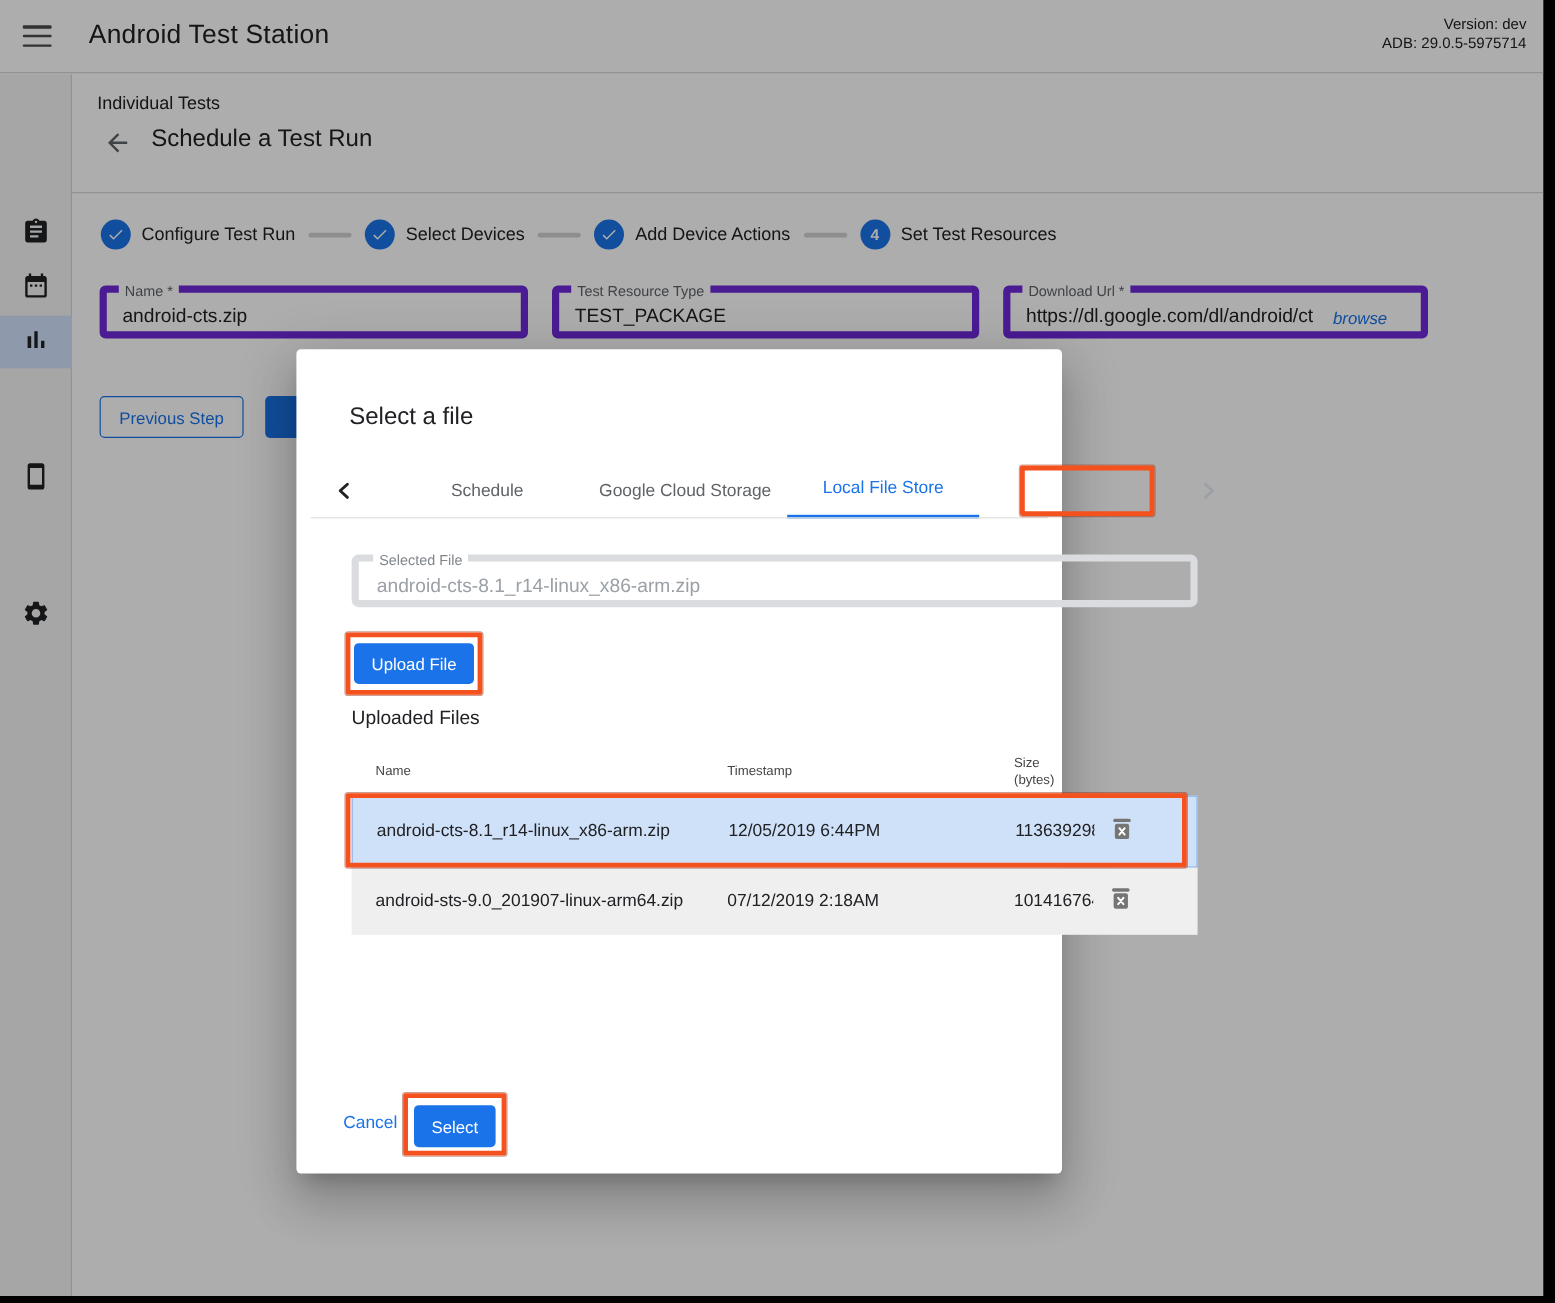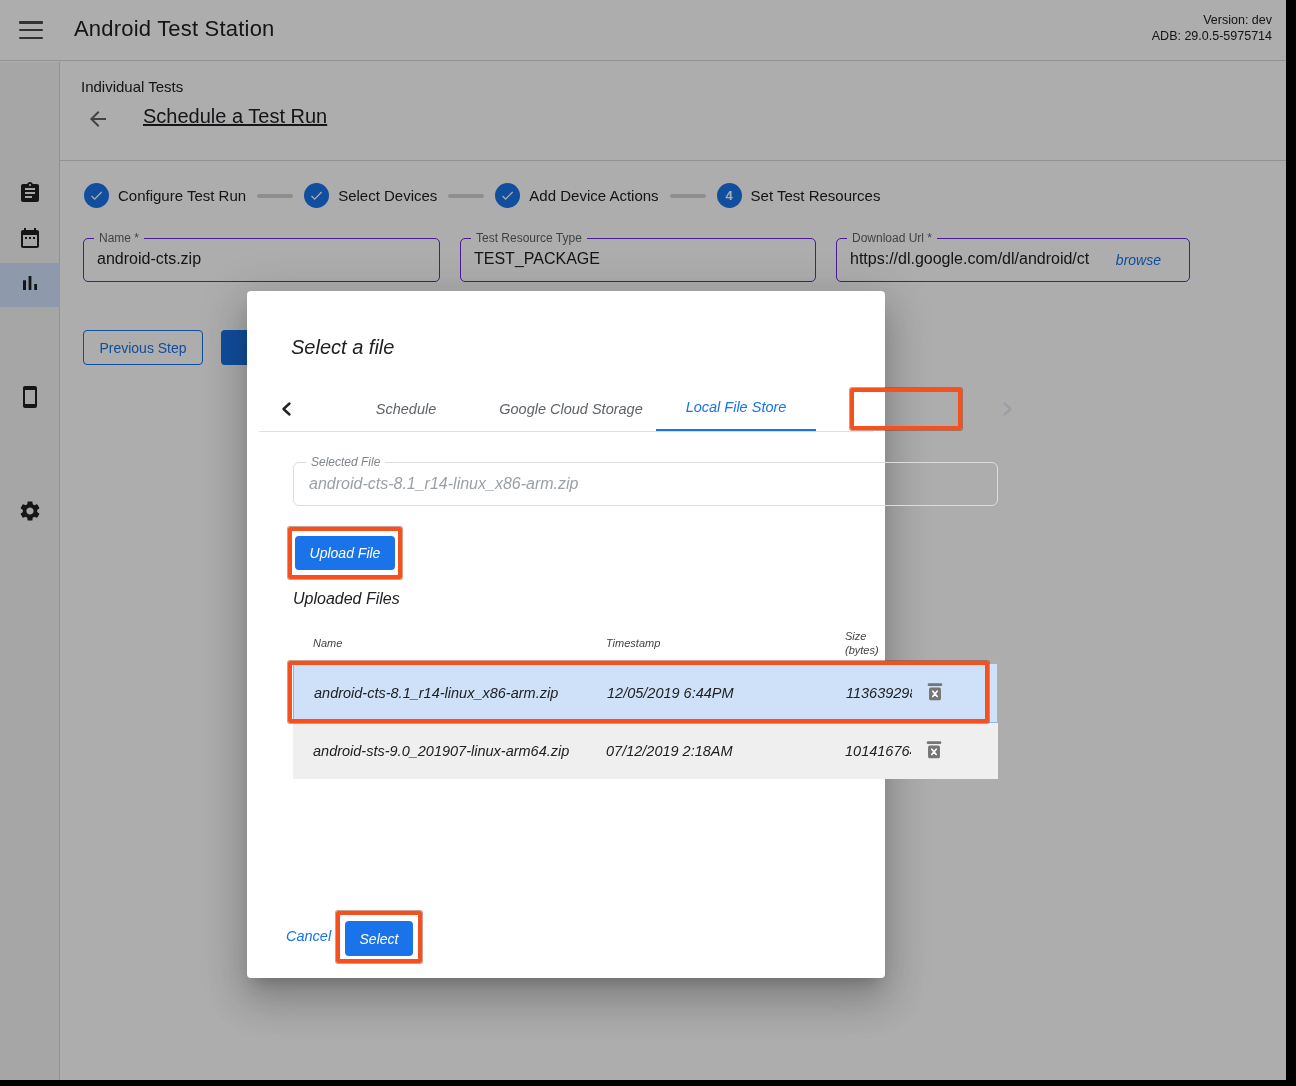--- a/index.html
+++ b/index.html
@@ -16,51 +16,51 @@
   
   .sidebar { position:absolute; left:0; top:62px; width:60px; height:1018px; background:#f5f5f5; border-right:1px solid #d7d7d7; }
   .nav-item { position:absolute; left:0; width:60px; height:44px; display:flex; align-items:center; justify-content:center; cursor:pointer; }
   .nav-item svg { width:24px; height:24px; fill:#202124; }
   .nav-item.active { background:var(--active-nav,#d2e3fc); }
 
   
   .breadcrumb { position:absolute; left:81px; top:78px; font-size:15px; color:#202124; }
   .back-arrow { position:absolute; left:86px; top:107px; width:24px; height:24px; cursor:pointer; }
   .back-arrow svg { width:24px; height:24px; fill:#5f6368; }
-  .page-title { position:absolute; left:143px; top:105px; font-size:20px; color:#202124;text-decoration:underline; }
+  .page-title { position:absolute; left:126px; top:105px; font-size:20px; color:#202124; }
   .divider2 { position:absolute; left:60px; top:160px; right:0; height:1px; background:#d7d7d7; }
 
   
   .stepper { position:absolute; left:84px; top:183px; display:flex; align-items:center; gap:11px; }
   .step { display:flex; align-items:center; gap:9px; cursor:pointer; }
   .step-circle { width:25px; height:25px; border-radius:50%; background:var(--accent,#1a73e8); color:#fff; display:flex; align-items:center; justify-content:center; font-size:13px; font-weight:700; }
   .step-circle svg { width:15px; height:15px; fill:#fff; }
   .step-label { font-size:15px; font-weight:500; color:#202124; }
   .step-connector { width:36px; height:4px; background:#cfd1d4; border-radius:2px; }
 
   
-  .field { position:absolute; height:44px; border:1px solid #6d28d9; border-radius:5px; background:transparent; }
+  .field { position:absolute; height:44px; border:6px solid #6d28d9; border-radius:5px; background:transparent; }
   .field-label { position:absolute; top:-8px; left:10px; background:#fff; padding:0 5px; font-size:12px; color:#5f6368; white-space:nowrap; }
   .field-value { position:absolute; left:13px; top:11px; right:8px; font-size:16px; color:#202124; white-space:nowrap; overflow:hidden; }
   .field-value.with-action { right:76px; }
   .field-action { position:absolute; right:28px; top:13px; font-size:14px; font-weight:500; color:var(--accent,#1a73e8); cursor:pointer;font-style:italic; }
 
   
   .btn { display:flex; align-items:center; justify-content:center; font-size:14px; font-weight:500; border-radius:4px; cursor:pointer; white-space:nowrap; }
   .btn-outlined { border:1px solid var(--accent,#1a73e8); color:var(--accent,#1a73e8); background:#fff; }
   .btn-filled { background:var(--accent,#1a73e8); color:#fff; }
   .prev-btn { position:absolute; left:83px; top:330px; width:120px; height:35px; }
   .start-btn { position:absolute; left:221px; top:330px; width:150px; height:35px; }
 
   
   .overlay { position:absolute; left:0; top:0; width:1286px; height:1080px; background:rgba(0,0,0,.32); z-index:10; }
 
   
   .modal { position:absolute; left:247px; top:291px; width:638px; height:687px; background:#fff; border-radius:4px; z-index:20;
-           box-shadow:0 11px 15px -7px rgba(0,0,0,.2), 0 24px 38px 3px rgba(0,0,0,.14), 0 9px 46px 8px rgba(0,0,0,.12);font-style:italic; }
+           box-shadow:0 11px 15px -7px rgba(0,0,0,.2), 0 24px 38px 3px rgba(0,0,0,.14), 0 9px 46px 8px rgba(0,0,0,.12); }
   .dialog-title { position:absolute; left:44px; top:45px; font-size:20px; color:#202124; }
 
   .tabbar { position:absolute; left:0; top:94px; width:100%; height:47px; }
   .tab-chevron { position:absolute; top:10px; width:28px; height:28px; display:flex; align-items:center; justify-content:center; cursor:pointer; }
   .tab-chevron svg { width:16px; height:16px; fill:none; stroke-width:2.4px; stroke-linecap:round; stroke-linejoin:round; }
   .chev-left { left:26px; }  .chev-left svg { stroke:#202124; }
   .chev-right { left:746px; } .chev-right svg { stroke:#9aa0a6; }
   .tabs { position:absolute; left:79px; top:0; height:47px; display:flex; }
   .tab { height:47px; display:flex; align-items:center; justify-content:center; font-size:14.5px; font-weight:500; color:#5f6368; cursor:pointer; }
   .tab.active { color:var(--accent,#1a73e8); border-bottom:3px solid var(--accent,#1a73e8); }

